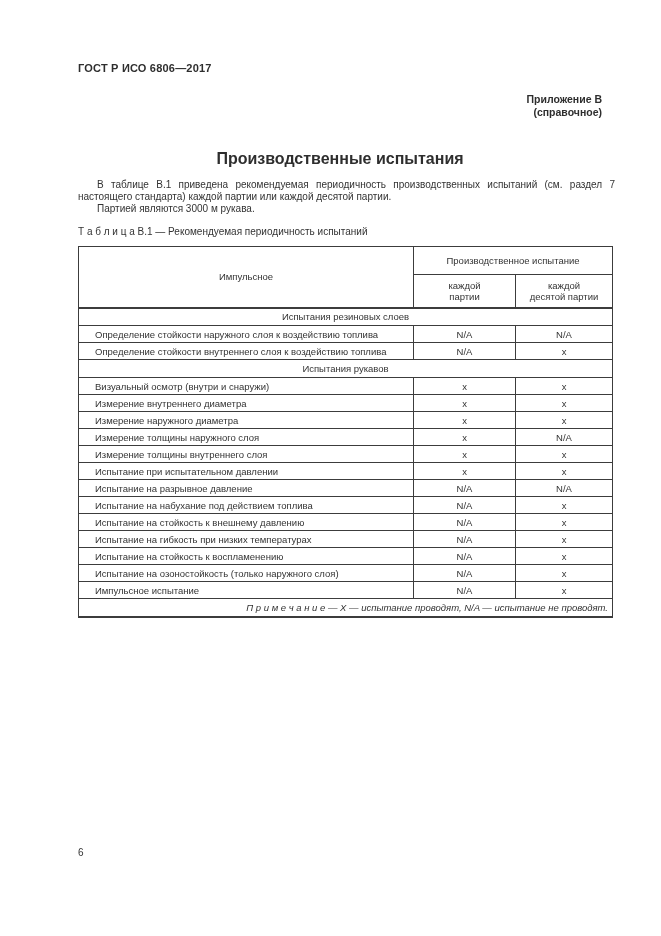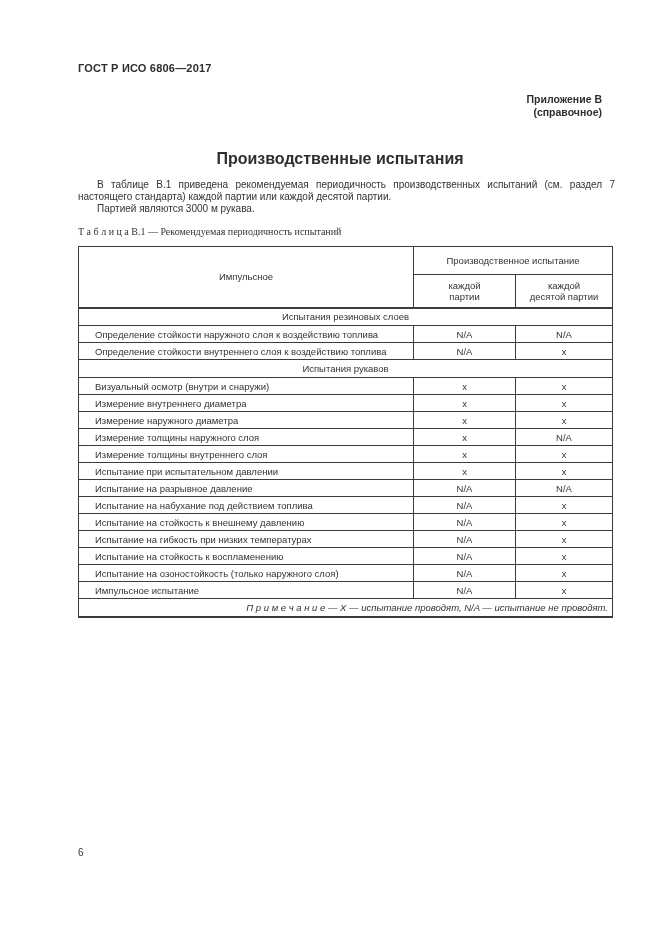--- a/index.html
+++ b/index.html
@@ -32,21 +32,20 @@
     position:absolute;left:78px;top:179px;width:537px;
     font-size:10px;line-height:12px;
   }
   .body-text p{
     text-align:justify;
     text-indent:19px;
   }
   .table-caption{
     position:absolute;left:78px;top:226px;width:537px;
     font-size:10px;
-    font-family:Liberation Serif, serif;
   }
   .b-table{
     position:absolute;left:78px;top:246px;
     width:534px;
     border-collapse:collapse;
     table-layout:fixed;
     font-size:9.5px;
     color:var(--text);
   }
   .b-table col.c1{width:335px;}

